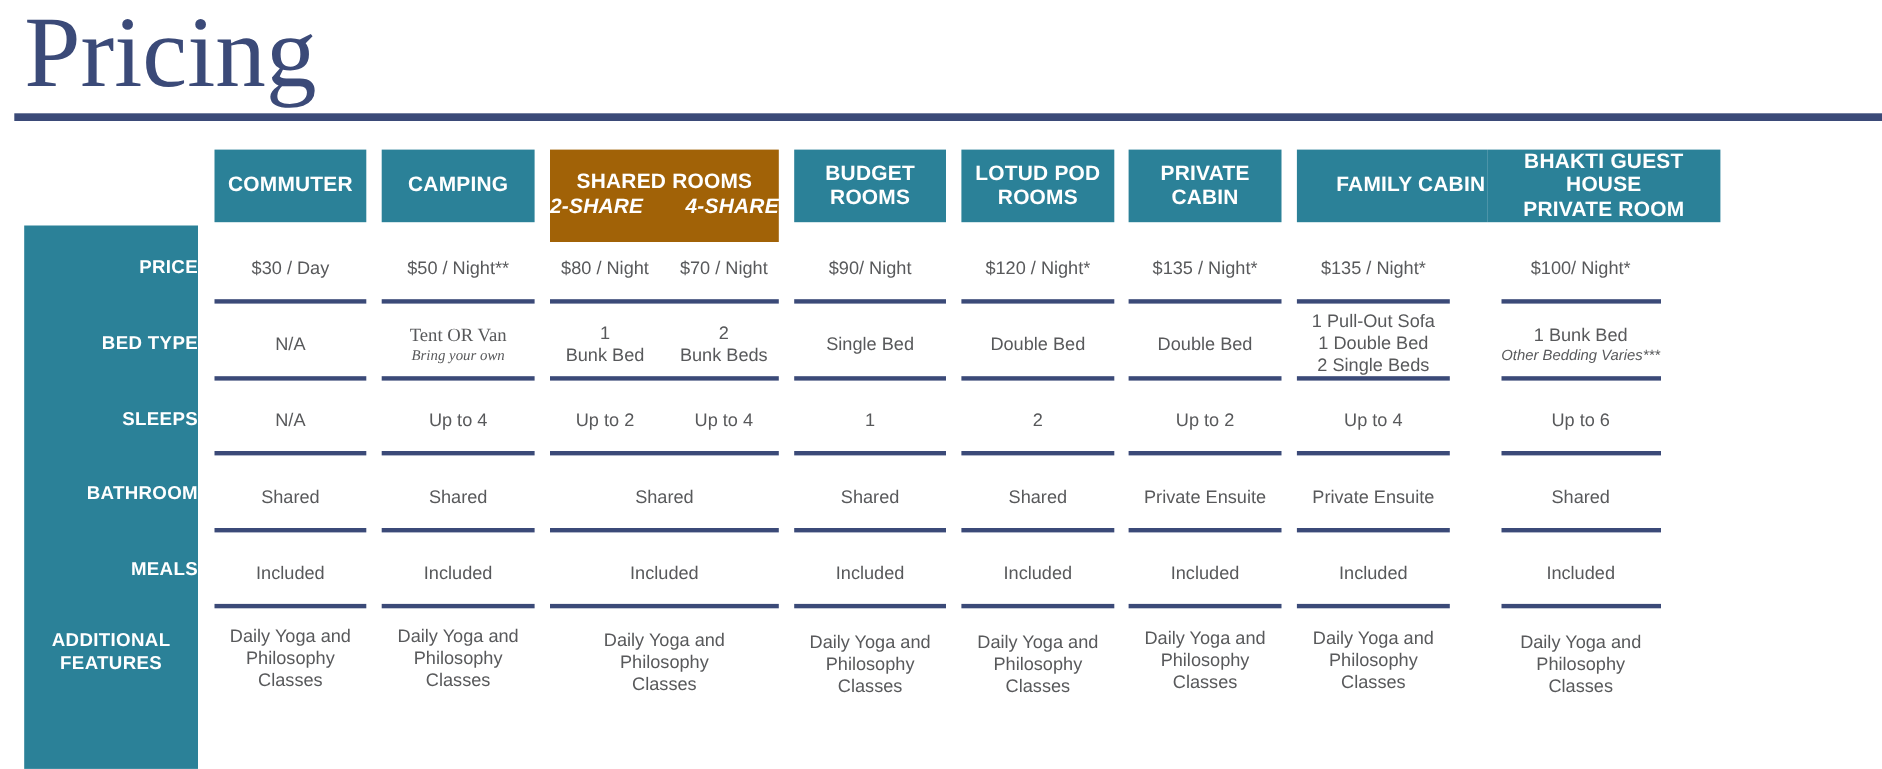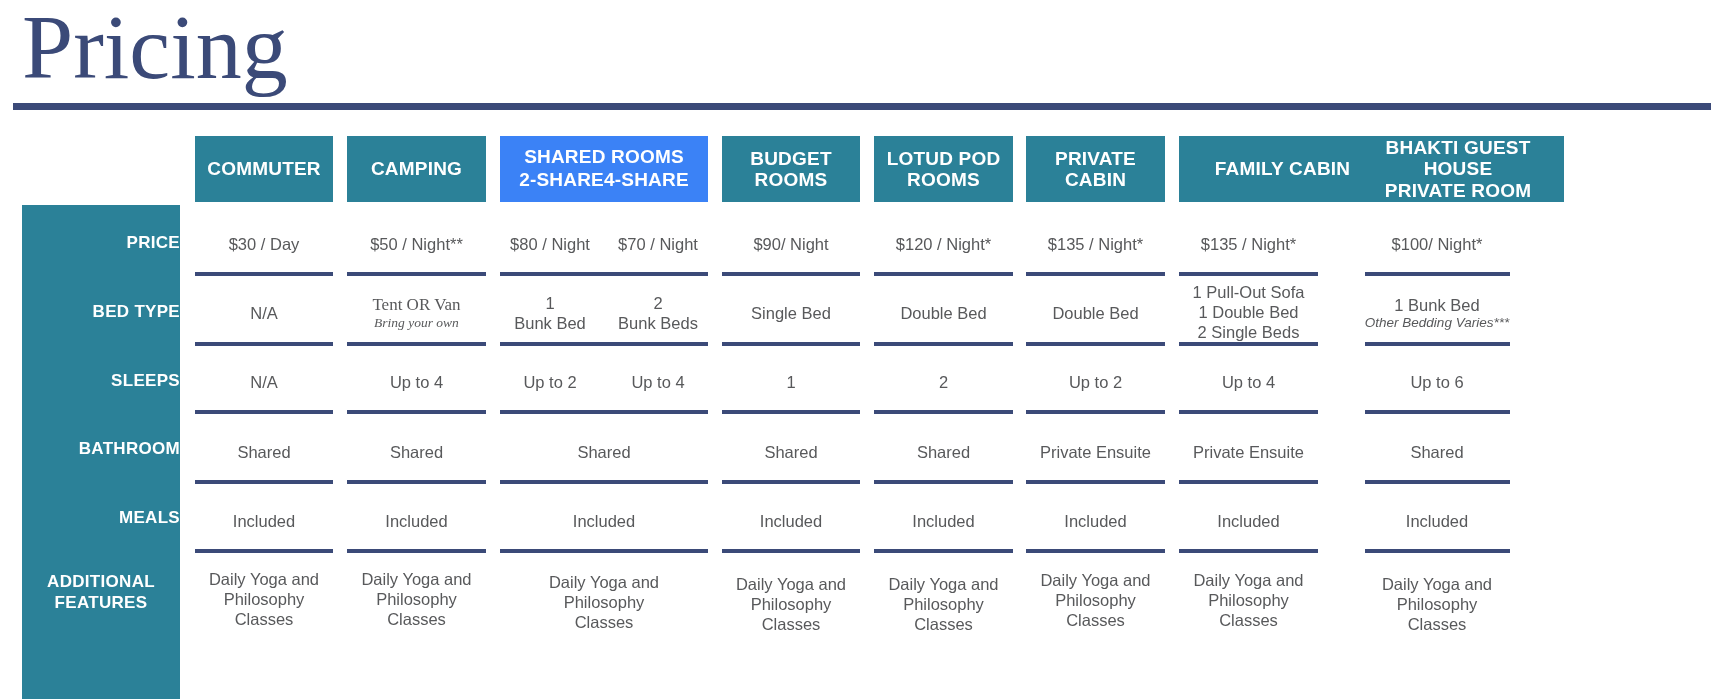--- a/index.html
+++ b/index.html
@@ -29,25 +29,25 @@
     position:absolute;top:24px;
     background:#2b8198;color:#ffffff;
     font-weight:bold;font-size:19px;
     display:flex;align-items:center;justify-content:center;
     text-align:center;line-height:1.12;
     height:66px;
     letter-spacing:.2px;
   }
   .col-header.two-line{font-size:19px;}
   .shared-head{
-    position:absolute;top:24px;background:#3b82f6;color:#fff;height:66px;
+    position:absolute;top:24px;background:#a16207;color:#fff;height:84px;
     display:flex;flex-direction:column;align-items:center;justify-content:center;
   }
   .shared-head .main{font-weight:bold;font-size:19px;line-height:1.1;letter-spacing:.2px;}
-  .shared-head .subs{display:flex;width:100%;justify-content:center;font-weight:bold;font-size:19px;line-height:1.25;letter-spacing:.2px;}
+  .shared-head .subs{display:flex;width:100%;justify-content:space-between;font-weight:bold;font-size:19px;line-height:1.25;letter-spacing:.2px;font-style:italic;}
   
   #row-label-col{
     position:absolute;left:22px;top:93px;width:158px;height:494px;
     background:#2b8198;
   }
   .row-label{
     position:absolute;left:0;width:158px;
     color:#ffffff;font-weight:bold;font-size:17px;
     text-align:center;line-height:1.25;letter-spacing:.3px;
     display:flex;align-items:center;justify-content:flex-end;

